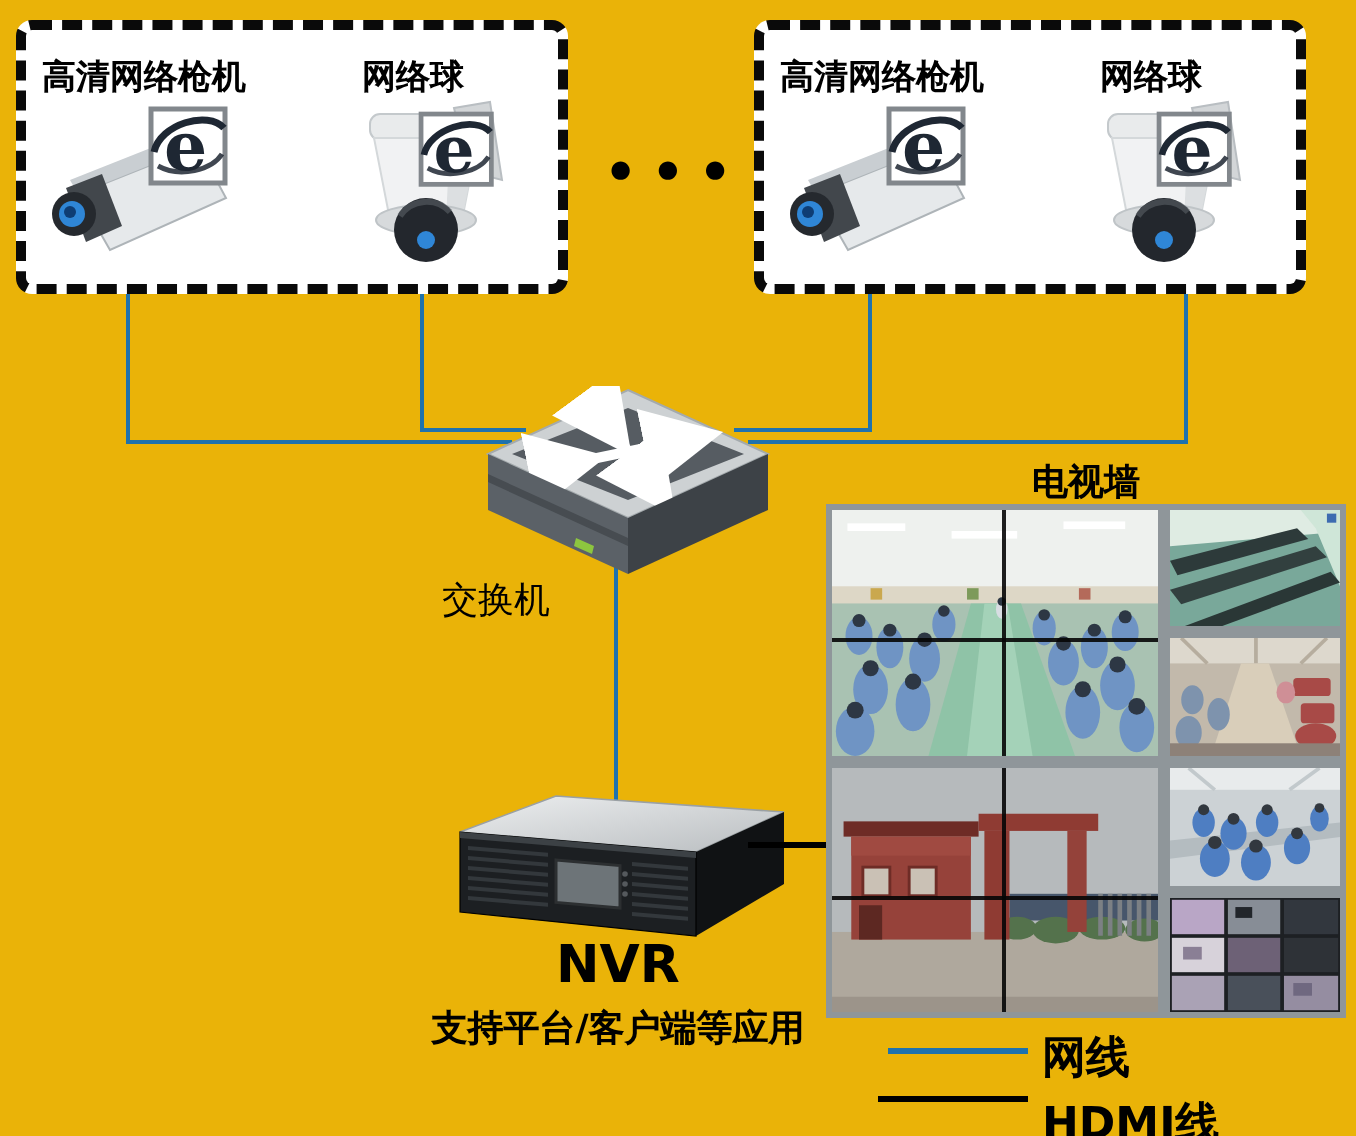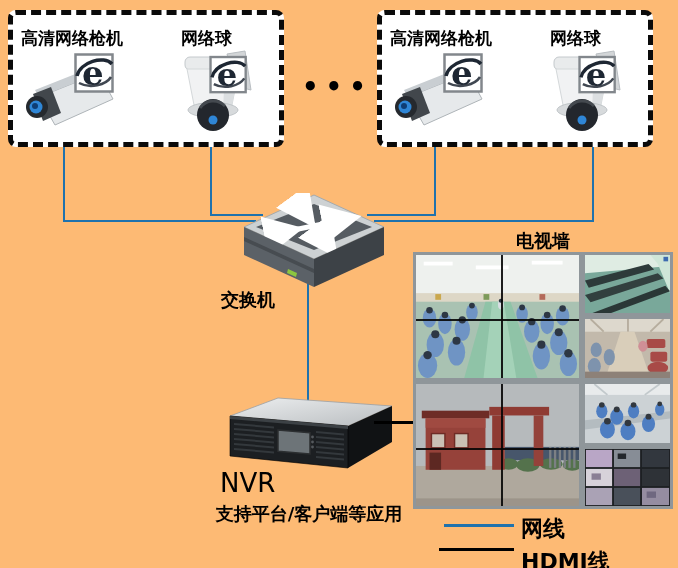--- a/index.html
+++ b/index.html
@@ -1,36 +1,36 @@
 <!DOCTYPE html>
 <html><head>
 <meta charset="utf-8">
 <style>
   html,body{margin:0;padding:0;background:#ffffff;}
   .canvas{
-    position:relative;width:678px;height:568px;background:#fdba74;overflow:hidden;
+    position:relative;width:678px;height:568px;background:#eab308;overflow:hidden;
     font-family:"DejaVu Sans","Liberation Sans",sans-serif;color:#000;
   }
   .abs{position:absolute;}
   
   .cam-box{
     position:absolute;width:276px;height:137px;
     border:5px dashed #0a0a0a;border-radius:8px;background:#fff;box-sizing:border-box;
   }
   .cam-label{position:absolute;font-size:17px;font-weight:bold;white-space:nowrap;}
   
   .line{position:absolute;background:#1F72AD;}
   .hline{height:2px;}
   .vline{width:2px;}
   .hdmi{position:absolute;height:3px;background:#000;}
   
   .dots{position:absolute;font-size:26px;font-weight:bold;letter-spacing:7px;color:#000;}
   
-  .dev-label{position:absolute;font-size:18px;font-weight:bold;white-space:nowrap;text-align:right;}
-  .nvr-title{position:absolute;font-size:26px;font-weight:normal;text-align:left;}
+  .dev-label{position:absolute;font-size:18px;font-weight:normal;white-space:nowrap;text-align:right;}
+  .nvr-title{position:absolute;font-size:26px;font-weight:bold;text-align:center;}
   .nvr-sub{position:absolute;font-size:18px;font-weight:bold;text-align:center;white-space:nowrap;}
   
   .tv-wall{position:absolute;left:413px;top:252px;width:260px;height:257px;background:#75797c;}
   .monitor{position:absolute;box-sizing:border-box;border:3px solid #8f969a;background:#222;overflow:hidden;}
   .monitor svg{display:block;width:100%;height:100%;}
   .divider-v{position:absolute;top:0;width:2px;height:100%;background:rgba(5,5,5,.9);}
   .divider-h{position:absolute;left:0;height:2px;width:100%;background:rgba(5,5,5,.9);}
   .wall-title{position:absolute;font-size:18px;font-weight:bold;text-align:center;}
   
   .legend-swatch{position:absolute;height:3px;}

